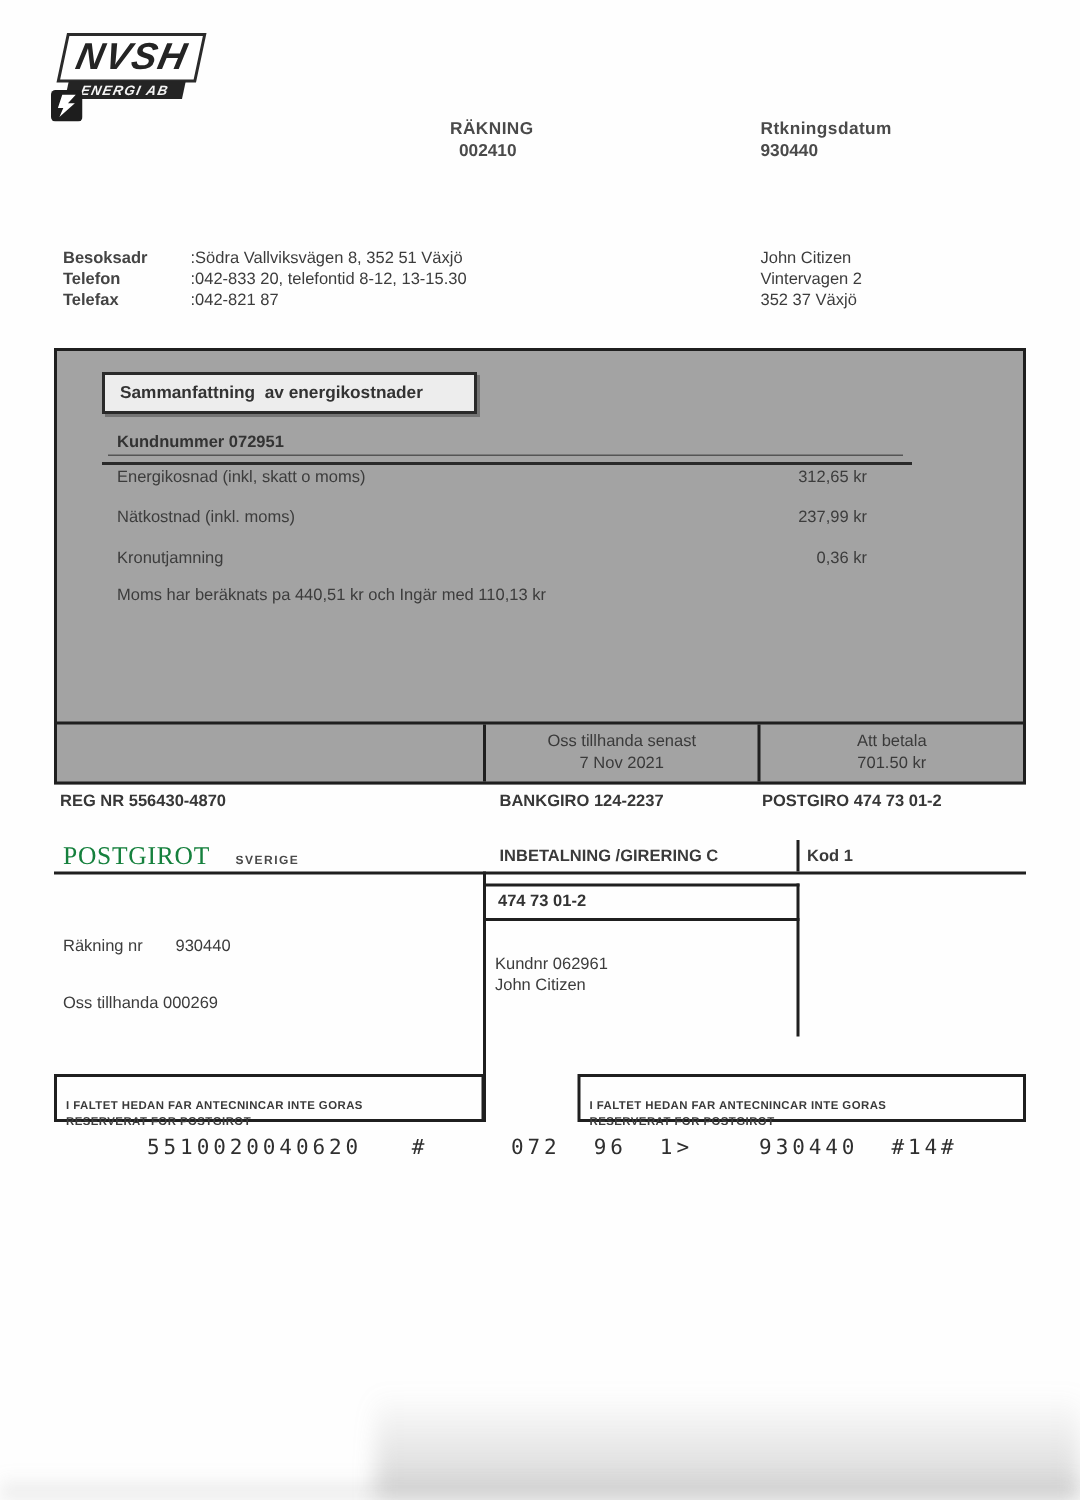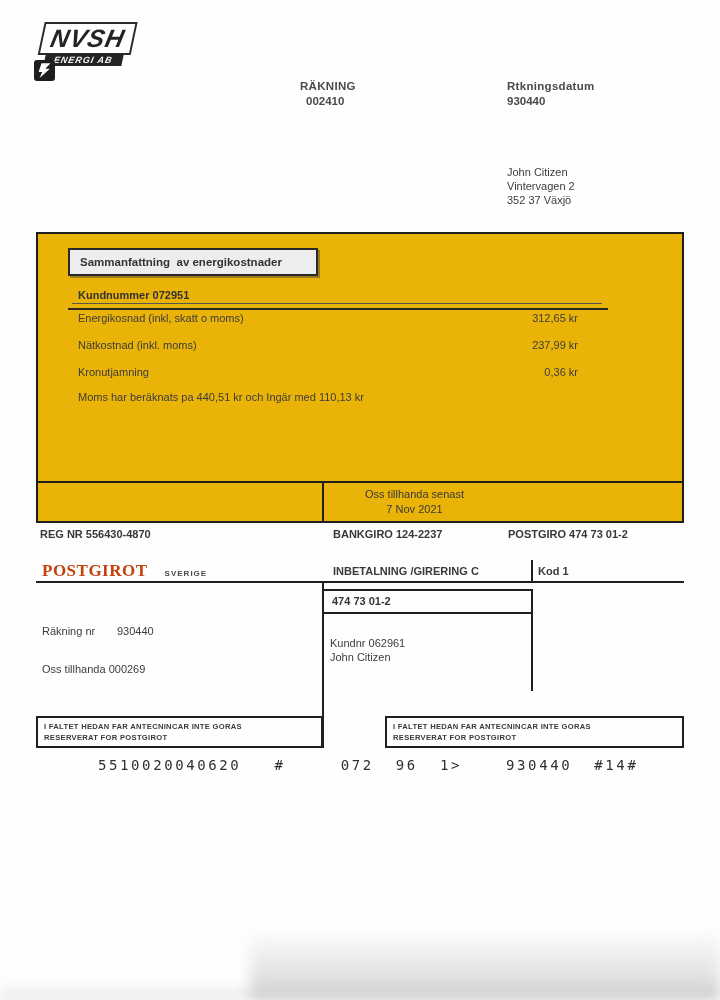--- a/index.html
+++ b/index.html
@@ -44,21 +44,21 @@
   
   .contact { left: 42px; top: 165px; font-size: 11px; line-height: 14px; }
   .contact-row { display: flex; }
   .contact-label { width: 85px; font-weight: 700; color: #444; }
   .contact-value { color: #3c3c3c; }
   .recipient { left: 507px; top: 165px; font-size: 11px; line-height: 14px; color: #3c3c3c; }
 
   
   .main-box {
     left: 36px; top: 232px; width: 648px; height: 291px;
-    border: 2px solid #1f1f1f; background: #eab308;
+    border: 2px solid #1f1f1f; background: #a3a3a3;
   }
   .summary-title-box {
     position: absolute; left: 30px; top: 14px; width: 250px; height: 28px;
     background: #ededed; border: 2px solid #2a2a2a;
     box-shadow: 2px 2px 0 rgba(60,60,60,0.45);
     font-size: 11.5px; font-weight: 700; color: #333;
     line-height: 24px; padding-left: 10px; white-space: pre;
   }
   .customer-number { position: absolute; left: 40px; top: 55px; font-size: 11px; font-weight: 700; color: #333; }
   .rule-thin  { position: absolute; left: 34px; top: 69px; width: 530px; height: 1px; background: #555; }
@@ -74,36 +74,36 @@
   .strip-cell { height: 100%; padding-top: 4px; text-align: center; font-size: 11px; line-height: 15px; color: #3a3a3a; }
   .strip-cell.c1 { width: 284px; }
   .strip-cell.c2 { width: 183px; border-left: 2px solid #1f1f1f; }
   .strip-cell.c3 { flex: 1; border-left: 2px solid #1f1f1f; }
 
   
   .giro-row { font-size: 11px; font-weight: 700; color: #373737; top: 528px; }
 
   
   .slip-brand-row { left: 42px; top: 561px; display: flex; align-items: baseline; }
-  .slip-brand { font-family: "Liberation Serif", serif; font-size: 17px; font-weight: 700; letter-spacing: 0.5px; color: #c2410c; }
+  .slip-brand { font-family: "Liberation Serif", serif; font-size: 17px; font-weight: 400; letter-spacing: 0.5px; color: #15803d; }
   .slip-brand-suffix { font-size: 8px; font-weight: 600; letter-spacing: 1px; margin-left: 17px; color: #4a4a4a; }
   .slip-type { left: 333px; top: 565px; font-size: 11px; font-weight: 700; color: #3a3a3a; }
   .slip-kod  { left: 538px; top: 565px; font-size: 11px; font-weight: 700; color: #3a3a3a; }
   .hline { background: #1f1f1f; height: 2px; }
   .vline { background: #1f1f1f; width: 2px; }
   .account-box {
     left: 322px; top: 589px; width: 211px; height: 25px;
     border: 2px solid #1f1f1f; border-right: none;
     font-size: 11px; font-weight: 700; color: #333;
     line-height: 21px; padding-left: 8px;
   }
   .slip-text { font-size: 11px; color: #3c3c3c; }
   .reserved-box {
     border: 2px solid #1f1f1f; height: 32px; top: 716px;
-    padding: 3px 0 0 6px; font-size: 7.6px; font-weight: 600;
+    padding: 13px 0 0 6px; font-size: 7.6px; font-weight: 600;
     letter-spacing: 0.3px; line-height: 11px; color: #3a3a3a;
   }
   .ocr-line {
     left: 98px; top: 757px;
     font-family: "DejaVu Sans Mono", monospace;
     font-size: 14px; letter-spacing: 2.6px; color: #2f2f2f;
     white-space: pre;
   }
 
   
@@ -139,20 +139,34 @@
 
   <div class="abs" style="left:300px; top:80px;">
     <div class="head-label">RÄKNING</div>
     <div class="head-value" style="padding-left:6px;">002410</div>
   </div>
   <div class="abs" style="left:507px; top:80px;">
     <div class="head-label">Rtkningsdatum</div>
     <div class="head-value">930440</div>
   </div>
 
+  <div class="abs contact">
+    <div class="contact-row">
+      <span class="contact-label">Besoksadr</span>
+      <span class="contact-value">:Södra Vallviksvägen 8, 352 51 Växjö</span>
+    </div>
+    <div class="contact-row">
+      <span class="contact-label">Telefon</span>
+      <span class="contact-value">:042-833 20, telefontid 8-12, 13-15.30</span>
+    </div>
+    <div class="contact-row">
+      <span class="contact-label">Telefax</span>
+      <span class="contact-value">:042-821 87</span>
+    </div>
+  </div>
 
   <div class="abs recipient">
     <div>John Citizen</div>
     <div>Vintervagen 2</div>
     <div>352 37 Växjö</div>
   </div>
 
   <div class="abs main-box">
     <div class="summary-title-box">Sammanfattning  av energikostnader</div>
     <div class="customer-number">Kundnummer 072951</div>
@@ -173,20 +187,24 @@
     </div>
 
     <div class="moms-note">Moms har beräknats pa 440,51 kr och Ingär med 110,13 kr</div>
 
     <div class="bottom-strip">
       <div class="strip-cell c1"></div>
       <div class="strip-cell c2">
         <div>Oss tillhanda senast</div>
         <div>7 Nov 2021</div>
       </div>
+      <div class="strip-cell c3">
+        <div>Att betala</div>
+        <div>701.50 kr</div>
+      </div>
     </div>
   </div>
 
   <div class="abs giro-row" style="left:40px;">REG NR 556430-4870</div>
   <div class="abs giro-row" style="left:333px;">BANKGIRO 124-2237</div>
   <div class="abs giro-row" style="left:508px;">POSTGIRO 474 73 01-2</div>
 
   <div class="abs slip-brand-row">
     <span class="slip-brand">POSTGIROT</span>
     <span class="slip-brand-suffix">SVERIGE</span>

